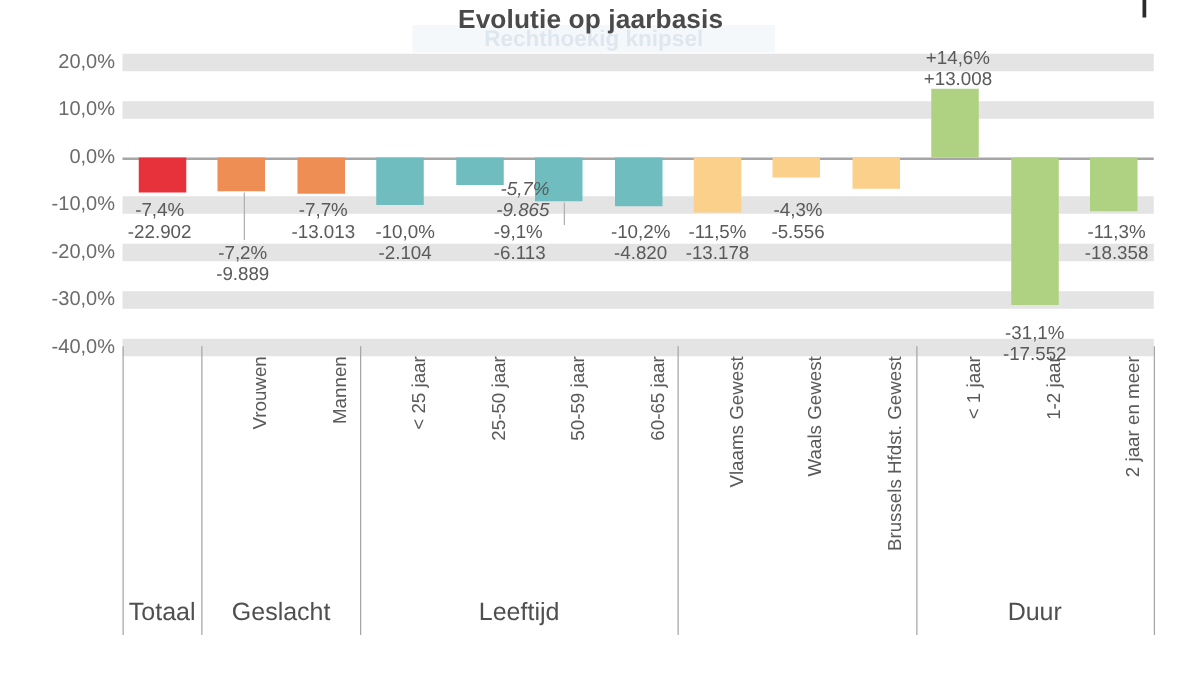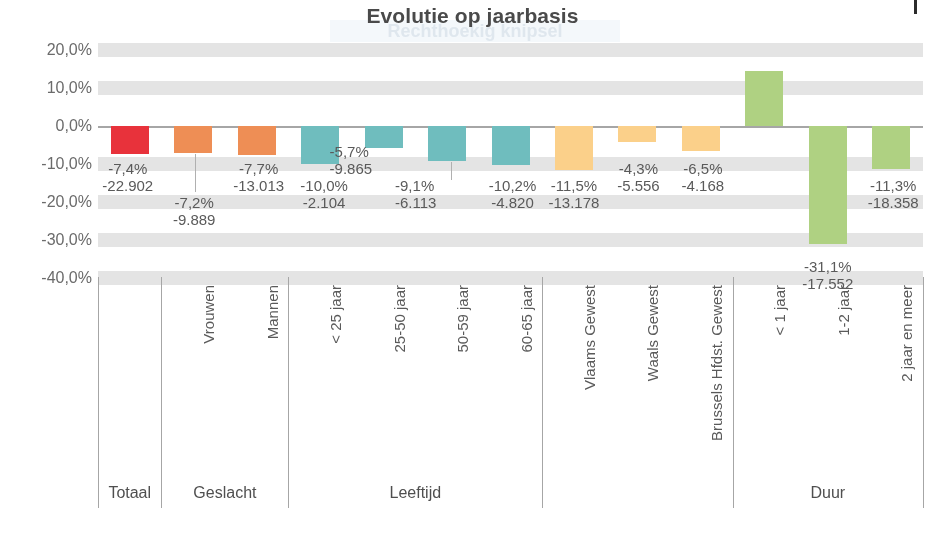--- a/index.html
+++ b/index.html
@@ -61,21 +61,21 @@
   .vsep{position:absolute;top:0;width:1px;height:231px;background:#a6a6a6;}
   .vrot{
     position:absolute;
     font-size:15px;color:#5a5a5a;
     white-space:nowrap;
     transform:rotate(-90deg);
     transform-origin:left bottom;
   }
   .gname{
     position:absolute;bottom:6px;
-    font-size:16px;color:#4f4f4f;
+    font-size:20px;color:#4f4f4f;
     text-align:center;white-space:nowrap;
   }
 </style>
 </head>
 <body>
 
 <div id="chart-root">
 
   <div class="watermark">Rechthoekig knipsel</div>
   <div class="chart-title">Evolutie op jaarbasis</div>
@@ -121,43 +121,43 @@
         <div>-9.889</div>
       </div>
       <div class="dlabel" style="text-align: center; left: 105.654px; width: 110px; top: 122px;">
         <div>-7,7%</div>
         <div>-13.013</div>
       </div>
       <div class="dlabel" style="text-align: center; left: 171.115px; width: 110px; top: 139px;">
         <div>-10,0%</div>
         <div>-2.104</div>
       </div>
-      <div class="dlabel" style="text-align: left; left: 231.577px; width: 110px; top: 105px;">
+      <div class="dlabel" style="text-align: right; left: 231.577px; width: 110px; top: 105px; font-style: italic;">
         <div>-5,7%</div>
         <div>-9.865</div>
       </div>
       <div class="dlabel" style="text-align: left; left: 297.038px; width: 110px; top: 139px;">
         <div>-9,1%</div>
         <div>-6.113</div>
       </div>
       <div class="dlabel" style="text-align: center; left: 359.5px; width: 110px; top: 139px;">
         <div>-10,2%</div>
         <div>-4.820</div>
       </div>
       <div class="dlabel" style="text-align: center; left: 420.962px; width: 110px; top: 139px;">
         <div>-11,5%</div>
         <div>-13.178</div>
       </div>
       <div class="dlabel" style="text-align: center; left: 485.423px; width: 110px; top: 122px;">
         <div>-4,3%</div>
         <div>-5.556</div>
       </div>
-      <div class="dlabel" style="text-align: center; left: 549.885px; width: 110px; top: 122px;">
-        <div>-6,5%</div>
-        <div>-4.168</div>
+      <div class="dlabel" style="text-align: center; left: 613.346px; width: 110px; top: 0px;">
+        <div>+14,6%</div>
+        <div>+13.008</div>
       </div>
       <div class="dlabel" style="text-align: center; left: 674.808px; width: 110px; top: 220px;">
         <div>-31,1%</div>
         <div>-17.552</div>
       </div>
       <div class="dlabel" style="text-align: center; left: 740.269px; width: 110px; top: 139px;">
         <div>-11,3%</div>
         <div>-18.358</div>
       </div>
       <div class="leader" style="left: 97.1923px; top: 116px; height: 38px;"></div>

